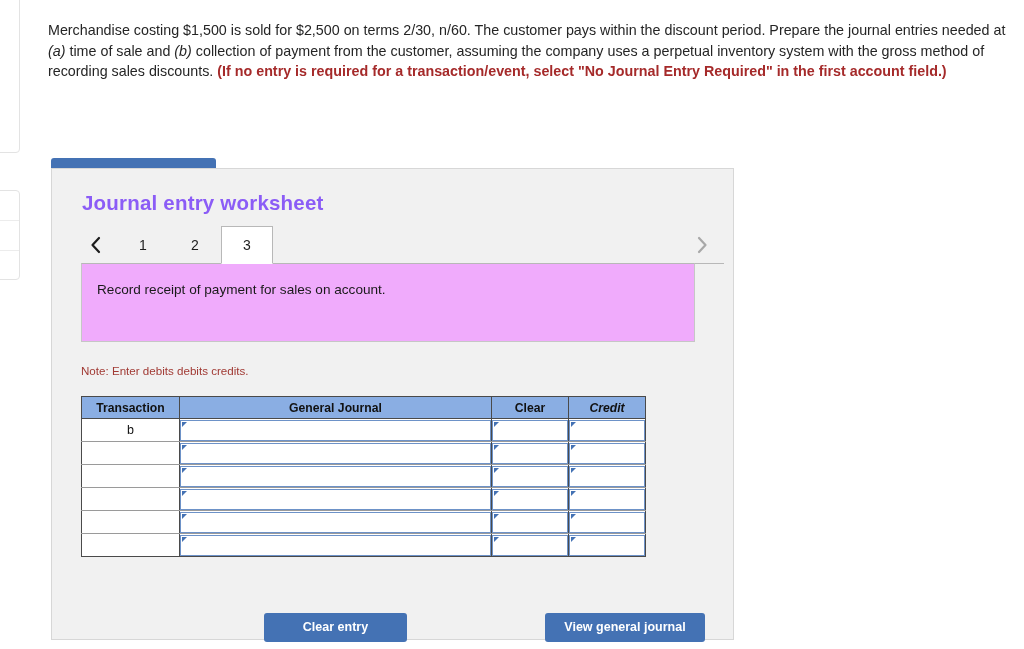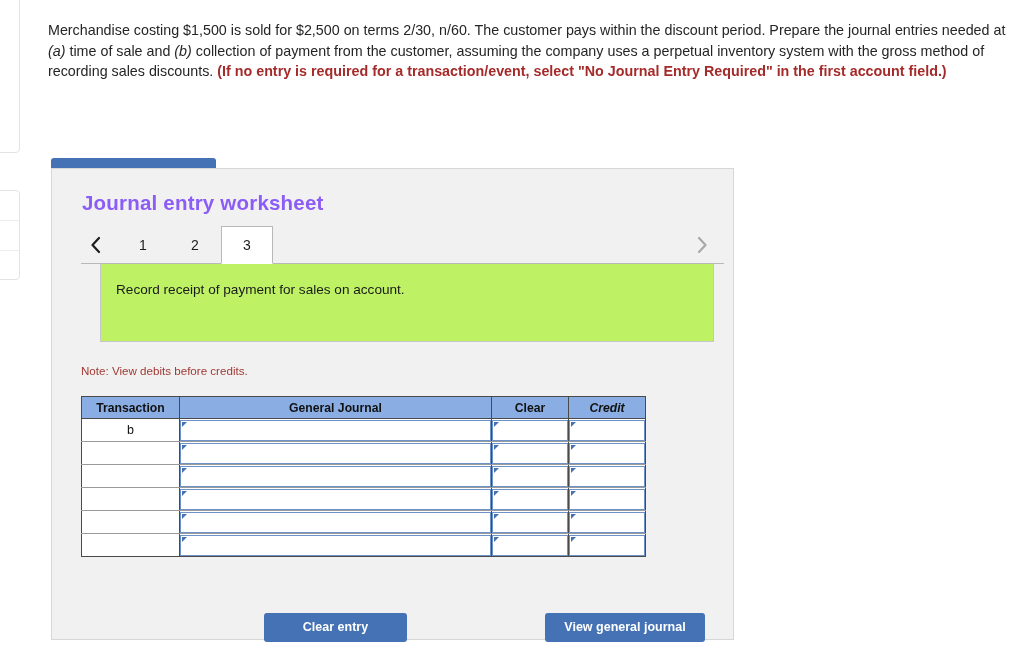--- a/index.html
+++ b/index.html
@@ -95,24 +95,23 @@
     z-index: 3;
   }
   #tab-1 { left: 36px; width: 52px; }
   #tab-2 { left: 88px; width: 52px; }
   #tab-3 { left: 140px; width: 52px; }
 
   
   #descbox {
     position: absolute; left: 29px; top: 94px;
     width: 614px; height: 79px;
-    background: #bef264;
+    background: #f0abfc;
     border: 1px solid #c6c6c6;
     border-top-color: #b8b8b8;
-    margin-left: 19px;
   }
   #desc-text {
     position: absolute; left: 15px; top: 18px;
     font-size: 13.6px; color: #1a1a1a;
   }
 
   
   #note {
     position: absolute; left: 29px; top: 195px;
     font-size: 11.6px; color: #a13a34;
@@ -218,21 +217,21 @@
         <svg width="12" height="18" viewBox="0 0 12 18" aria-hidden="true">
           <polyline points="3,2 9.5,9 3,16" fill="none" stroke="#a8a8a8" stroke-width="2.2" stroke-linecap="round" stroke-linejoin="round"></polyline>
         </svg>
       </div>
     </div>
 
     <div id="descbox">
       <div id="desc-text">Record receipt of payment for sales on account.</div>
     </div>
 
-    <div id="note">Note: View debits before credits.</div>
+    <div id="note">Note: Enter debits debits credits.</div>
 
     <table id="jtable">
       <thead>
         <tr>
           <th class="c-trans">Transaction</th>
           <th class="c-gj">General Journal</th>
           <th class="c-deb">Clear</th>
           <th class="c-cred">Credit</th>
         </tr>
       </thead>

